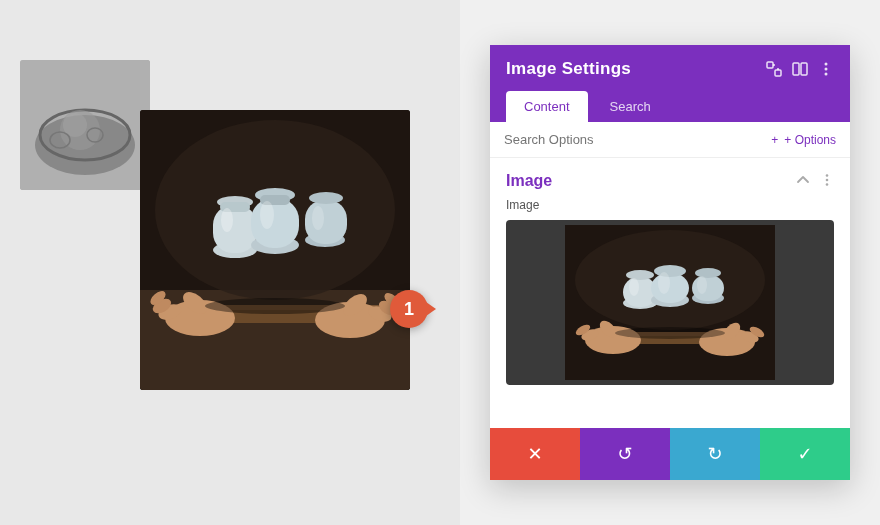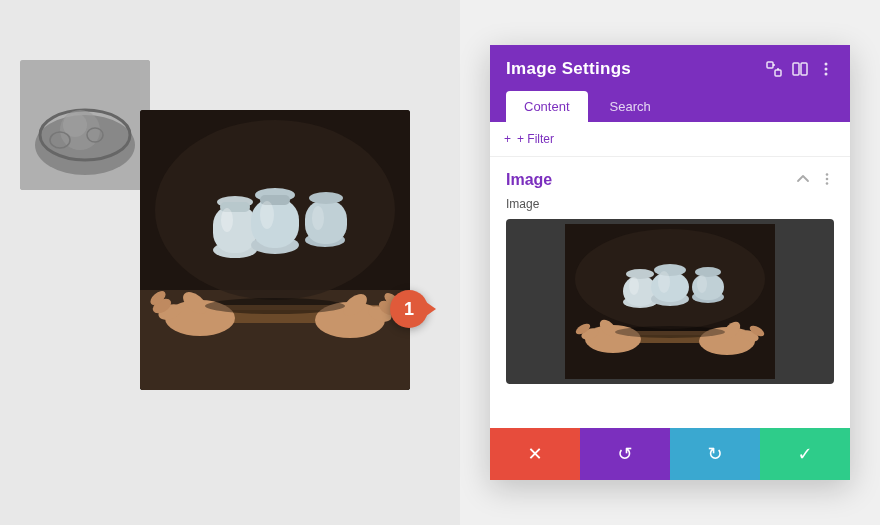--- a/index.html
+++ b/index.html
@@ -380,23 +380,24 @@
 
     <div class="panel-tabs">
       <button class="tab active">Content</button>
       <button class="tab">Search</button>
     </div>
   </div>
 
   <div class="panel-body">
 
     <div class="search-row">
+      <input type="text" class="search-input" placeholder="Search Options" style="">
       <button class="filter-btn">
         <span>+</span>
-        <span style="padding-left:2px;">+ Filter</span>
+        <span style="padding-left:2px;">+ Options</span>
       </button>
     </div>
 
     <div class="section-header">
       <span class="section-title">Image</span>
       <div class="section-icons">
         <span class="section-icon">
           <svg width="14" height="14" viewBox="0 0 14 14" fill="none">
             <polyline points="2,9 7,4 12,9" stroke="#aaa" stroke-width="1.8" stroke-linecap="round" stroke-linejoin="round"></polyline>
           </svg>

